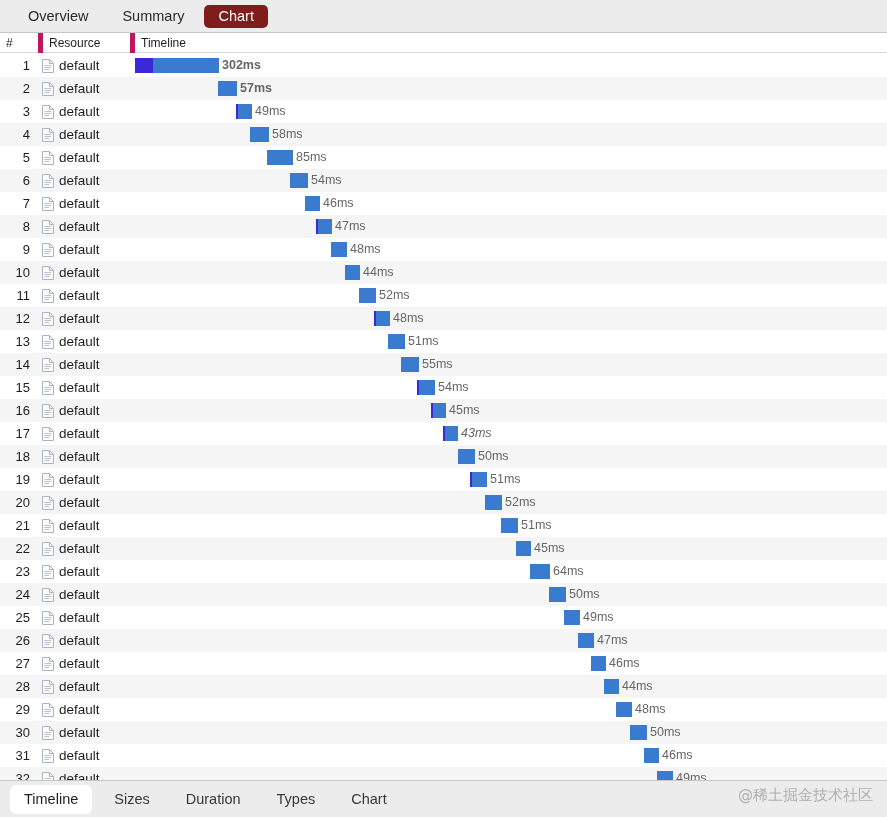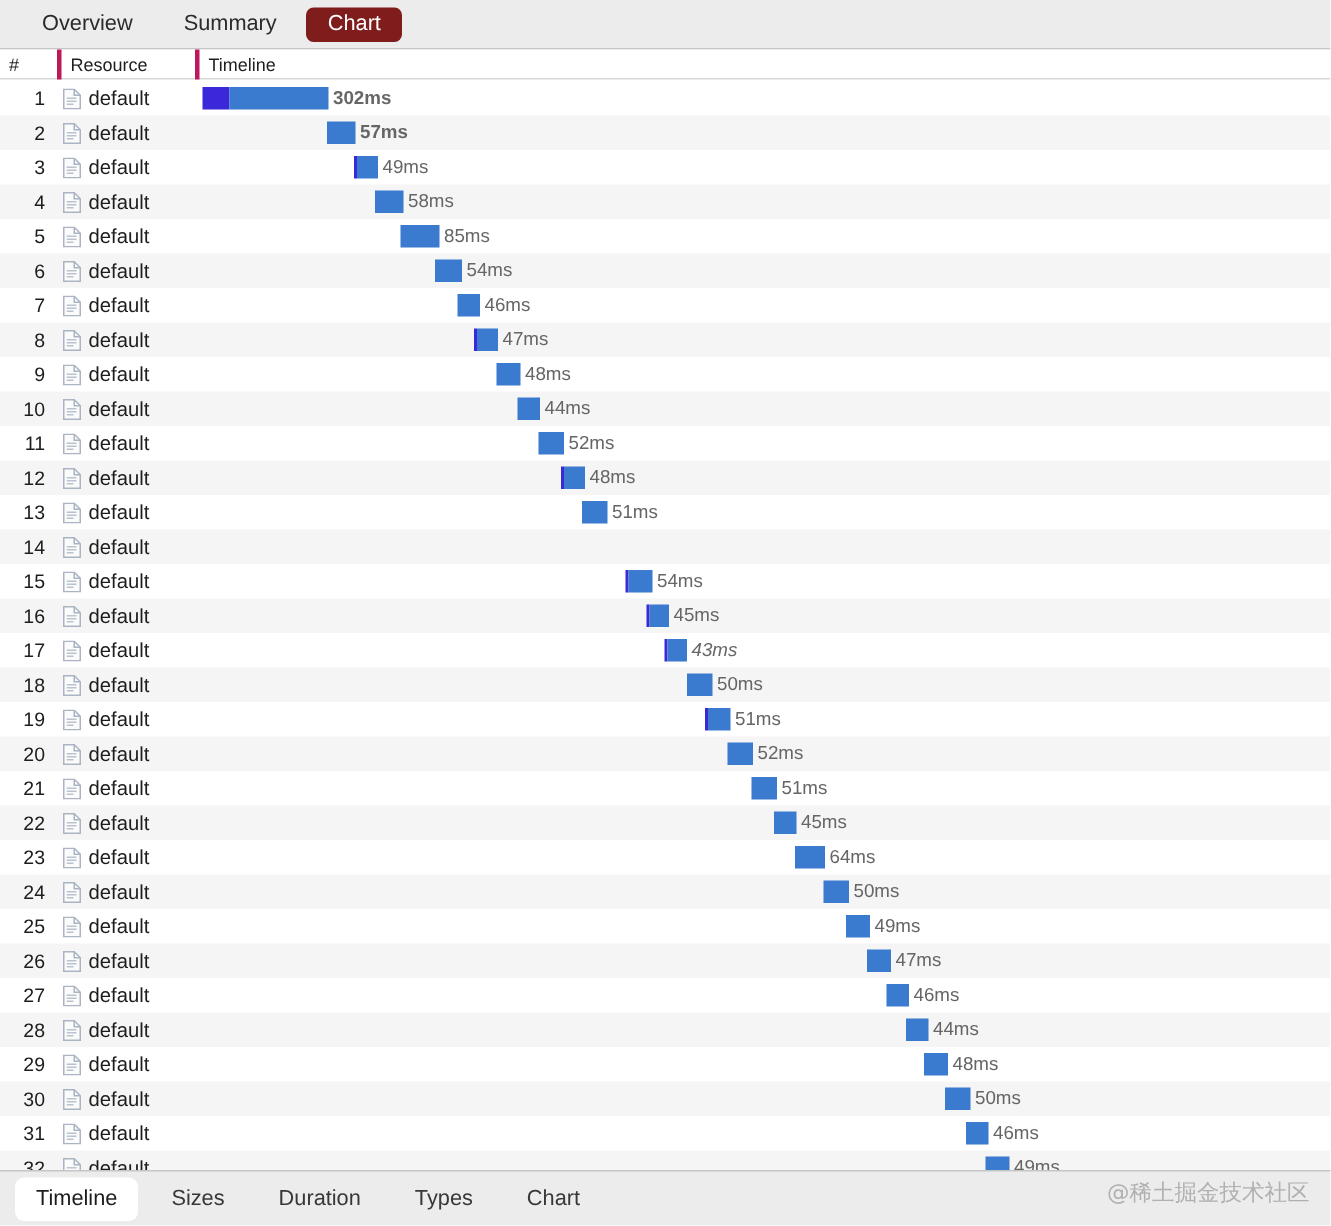--- a/index.html
+++ b/index.html
@@ -55,21 +55,21 @@
   }
   .colhead {
     box-sizing: border-box;
     padding-left: 6px;
     height: 20px;
     line-height: 20px;
     overflow: hidden;
     white-space: nowrap;
   }
   .colhead.divider {
-    border-left: 3px solid #be185d;
+    border-left: 5px solid #be185d;
   }
   #colhead-num { width: 38px; }
   #colhead-resource { width: 92px; }
   #colhead-timeline { flex: 1; }
 
   
   #rows-viewport {
     position: absolute;
     top: 54px;
     left: 0;
@@ -484,20 +484,26 @@
             <path d="M0.5 0.5 H7.5 L11.5 4.5 V13.5 H0.5 Z" fill="#fbfbfb" stroke="#aab4c2" stroke-width="1"></path>
             <path d="M7.5 0.5 V4.5 H11.5" fill="none" stroke="#aab4c2" stroke-width="1"></path>
             <g stroke="#b9c2cf" stroke-width="1">
               <line x1="2.5" y1="6.5" x2="9" y2="6.5"></line>
               <line x1="2.5" y1="8.5" x2="9" y2="8.5"></line>
               <line x1="2.5" y1="10.5" x2="7" y2="10.5"></line>
             </g>
           </svg></span>
         <span>default</span>
       </div>
+      <div class="cell-timeline">
+        <div class="bar-wrap" style="left: 271px; width: 18px;">
+          <div class="bar-seg-body" style="width: 18px;"></div>
+        </div>
+        <div class="bar-label" style="left: 292px;">55ms</div>
+      </div>
     </div>
     <div class="row odd">
       <div class="cell-num">15</div>
       <div class="cell-resource">
         <span class="doc-icon"><svg width="12" height="14" viewBox="0 0 12 14">
             <path d="M0.5 0.5 H7.5 L11.5 4.5 V13.5 H0.5 Z" fill="#fbfbfb" stroke="#aab4c2" stroke-width="1"></path>
             <path d="M7.5 0.5 V4.5 H11.5" fill="none" stroke="#aab4c2" stroke-width="1"></path>
             <g stroke="#b9c2cf" stroke-width="1">
               <line x1="2.5" y1="6.5" x2="9" y2="6.5"></line>
               <line x1="2.5" y1="8.5" x2="9" y2="8.5"></line>

